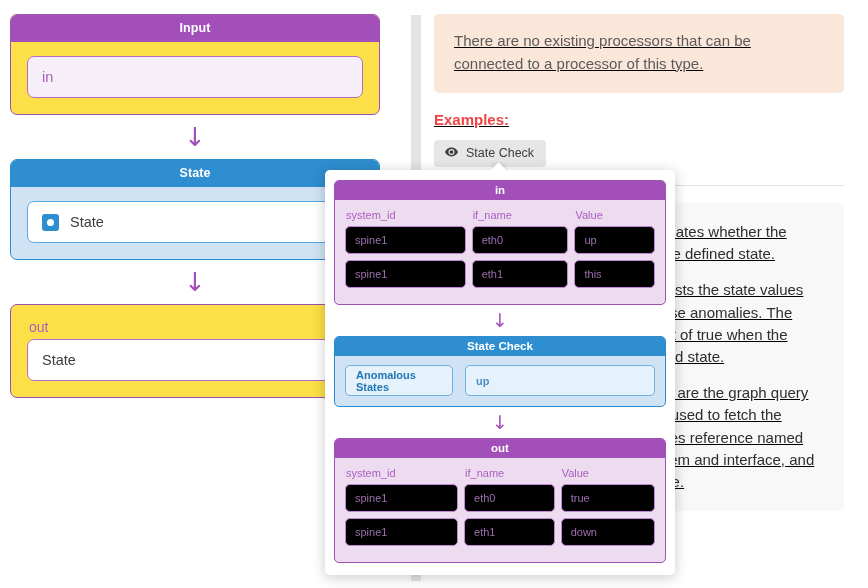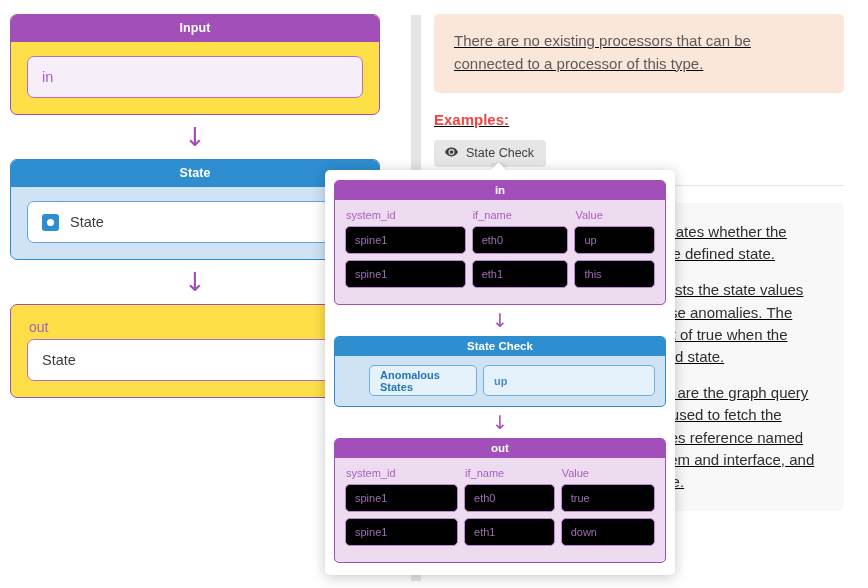--- a/index.html
+++ b/index.html
@@ -232,21 +232,21 @@
 
   .p-arrow {
     text-align: center;
     color: #a34fba;
     font-size: 19px;
     line-height: 1;
     margin: 6px 0 6px 0;
     font-family: "DejaVu Sans", sans-serif;
   }
 
-  .scrow { display: flex; gap: 6px; margin-left: 24px; }
+  .scrow { display: flex; gap: 12px; }
   .sc-pill {
     box-sizing: border-box;
     border-radius: 5px;
     border: 1px solid #6bb0e0;
     background: #e6f2fb;
     font-size: 11px;
     padding: 8px 10px;
     height: 31px;
     display: flex;
     align-items: center;

